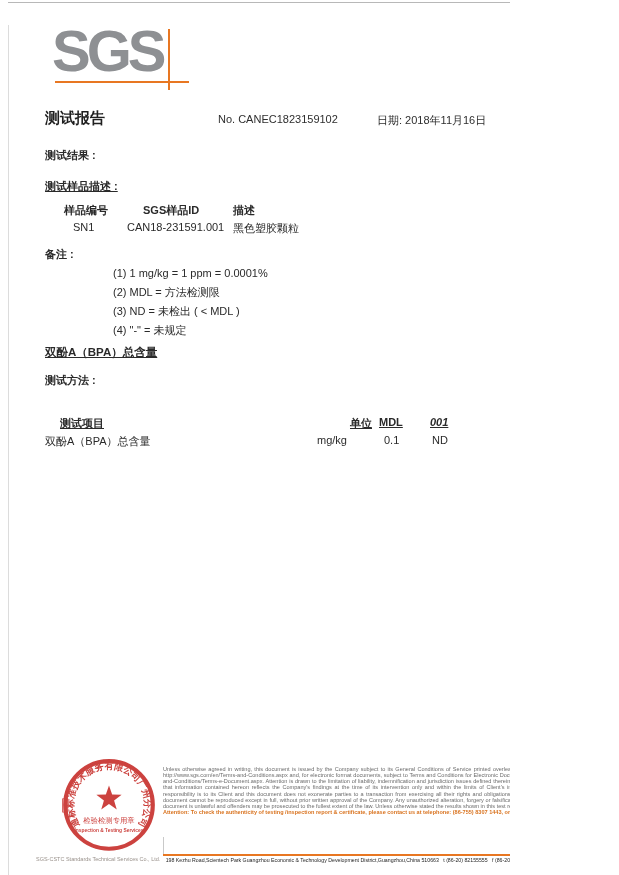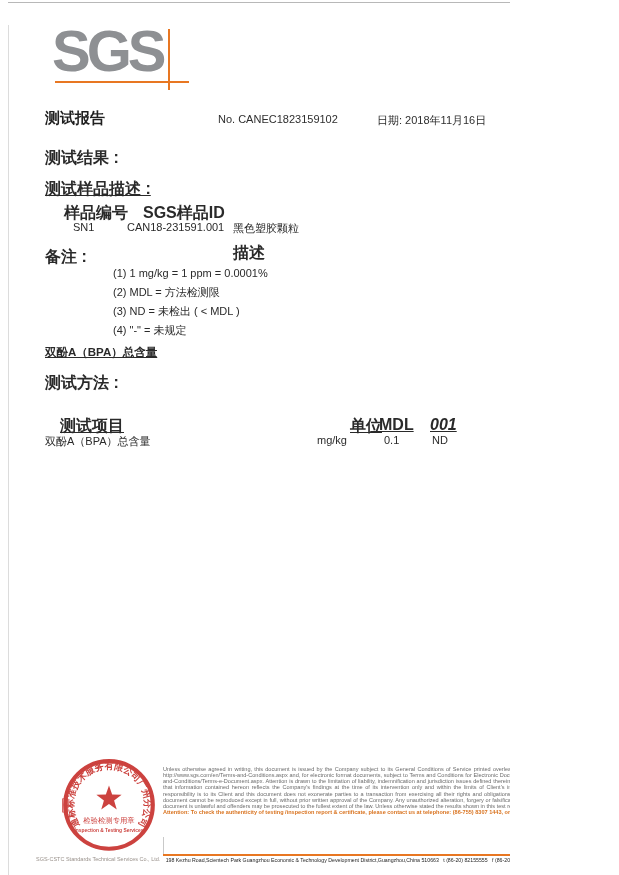--- a/index.html
+++ b/index.html
@@ -13,21 +13,21 @@
   
   .logo-text{left:52px;top:22px;font-size:58px;font-weight:bold;letter-spacing:-4px;
              color:#8e9093;line-height:1;}
   .logo-hline{left:55px;top:81px;width:134px;height:2px;background:#e87722;}
   .logo-vline{left:168px;top:29px;width:2px;height:61px;background:#e87722;}
   
   .doc-title{left:45px;top:109px;font-size:15px;font-weight:bold;color:#1f1f1f;}
   .report-no{left:218px;top:113px;font-size:11px;}
   .report-date{left:377px;top:113px;font-size:11px;}
   .page-info{left:521px;top:113px;font-size:11px;}
-  .lbl{font-size:16px;font-weight:bold;color:#2a2a2a;}
+  .lbl{font-size:11px;font-weight:bold;color:#2a2a2a;}
   .txt{font-size:11px;color:#2a2a2a;}
   .ul{text-decoration:underline;}
   .it{font-style:italic;}
   
   .notes{left:113px;top:264px;font-size:11px;line-height:19px;color:#2a2a2a;}
   
   .method-text{left:95px;top:372px;width:492px;font-size:11.5px;line-height:20px;color:#2a2a2a;}
   
   .legal-wrap{left:163px;top:766px;width:447px;height:74px;}
   .legal-inner{width:845px;transform:scale(0.529);transform-origin:0 0;
@@ -60,21 +60,21 @@
   <div class="abs doc-title">测试报告</div>
   <div class="abs report-no">No. CANEC1823159102</div>
   <div class="abs report-date">日期: 2018年11月16日</div>
   <div class="abs page-info">第2页,共3页</div>
 
   <div class="abs lbl" style="left:45px;top:148px;">测试结果 :</div>
 
   <div class="abs lbl ul" style="left:45px;top:179px;">测试样品描述 :</div>
   <div class="abs lbl" style="left:64px;top:203px;">样品编号</div>
   <div class="abs lbl" style="left:143px;top:203px;">SGS样品ID</div>
-  <div class="abs lbl" style="left:233px;top:203px;margin-top:40px;">描述</div>
+  <div class="abs lbl" style="left:233px;top:203px;">描述</div>
   <div class="abs txt" style="left:73px;top:221px;">SN1</div>
   <div class="abs txt" style="left:127px;top:221px;">CAN18-231591.001</div>
   <div class="abs txt" style="left:233px;top:221px;">黑色塑胶颗粒</div>
 
   <div class="abs lbl" style="left:45px;top:247px;">备注 :</div>
   <div class="abs notes">
     <div>(1) 1 mg/kg = 1 ppm = 0.0001%</div>
     <div>(2) MDL = 方法检测限</div>
     <div>(3) ND = 未检出 ( &lt; MDL )</div>
     <div>(4) "-" = 未规定</div>

